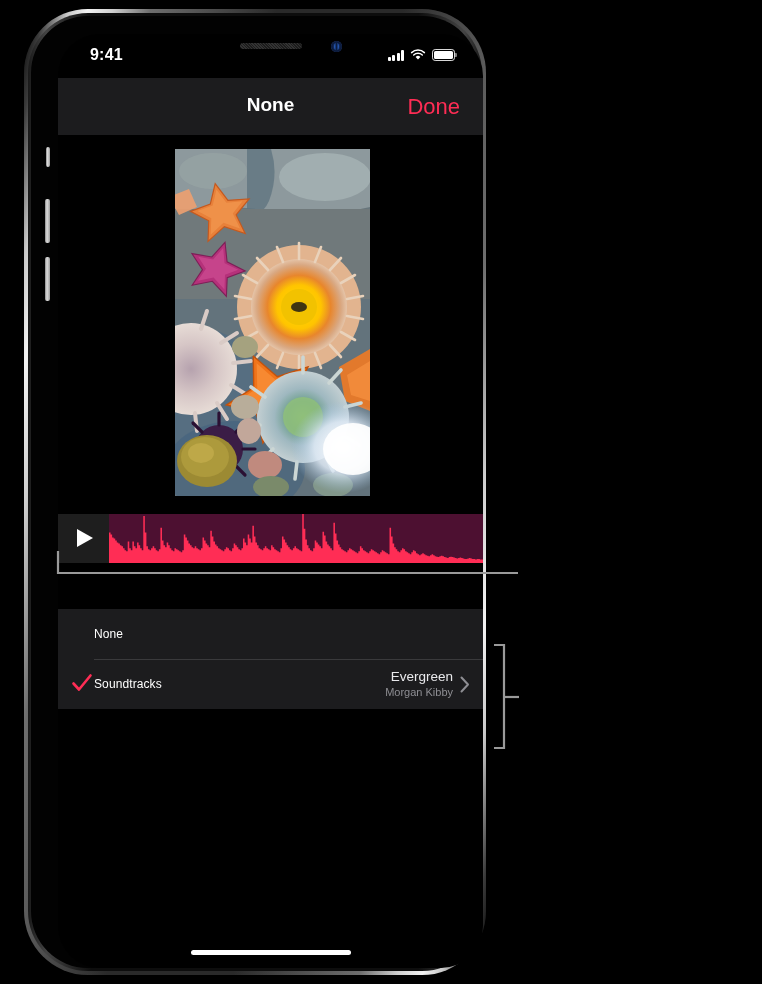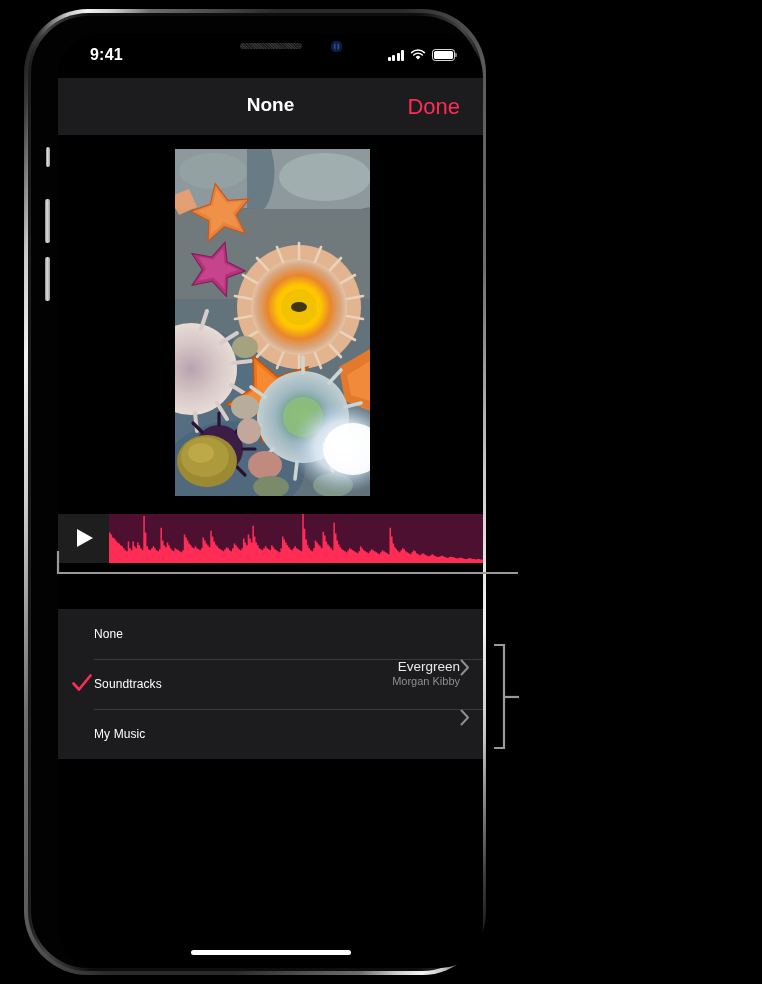--- a/index.html
+++ b/index.html
@@ -276,21 +276,22 @@
     color: #fff;
     font-size: 12px;
     letter-spacing: .1px;
   }
   .opt-right {
     position: absolute;
     right: 13px;
     top: 0;
     height: 50px;
     display: flex;
-    align-items: flex-start;
+    align-items: center;
+    gap: 7px;
   }
   .opt-detail {
     text-align: right;
     line-height: 1.2;
   }
   .opt-detail .d1 { color: #e9e9ec; font-size: 13.5px; display:block; }
   .opt-detail .d2 { color: #8e8e93; font-size: 11px; display:block; }
   .chev { width: 10px; height: 17px; flex: none; }
 
   
@@ -548,28 +549,20 @@
             <span class="opt-detail">
               <span class="d1">Evergreen</span>
               <span class="d2">Morgan Kibby</span>
             </span>
             <svg class="chev" viewBox="0 0 10 17">
               <path d="M1.5 1.5 L8 8.5 L1.5 15.5" stroke="#8e8e93" stroke-width="2" fill="none" stroke-linecap="round" stroke-linejoin="round"></path>
             </svg>
           </span>
         </div>
 
-        <div class="opt-row">
-          <span class="opt-label">My Music</span>
-          <span class="opt-right">
-            <svg class="chev" viewBox="0 0 10 17">
-              <path d="M1.5 1.5 L8 8.5 L1.5 15.5" stroke="#8e8e93" stroke-width="2" fill="none" stroke-linecap="round" stroke-linejoin="round"></path>
-            </svg>
-          </span>
-        </div>
       </div>
 
       <div id="home-indicator"></div>
 
     </div>
   </div>
 
   <svg id="callout-play" viewBox="0 0 762 984">
 
     <path class="callout-stroke" d="M58 551 L58 573 L518 573"></path>

